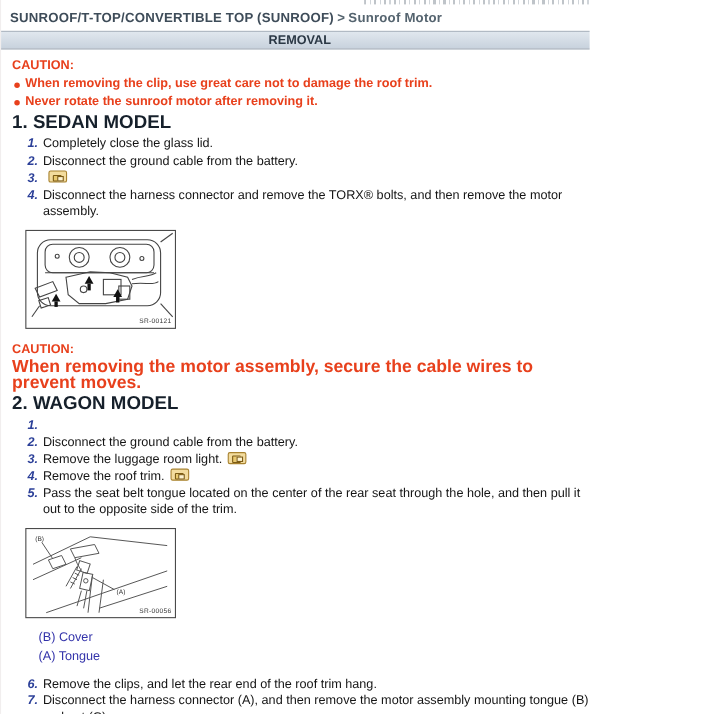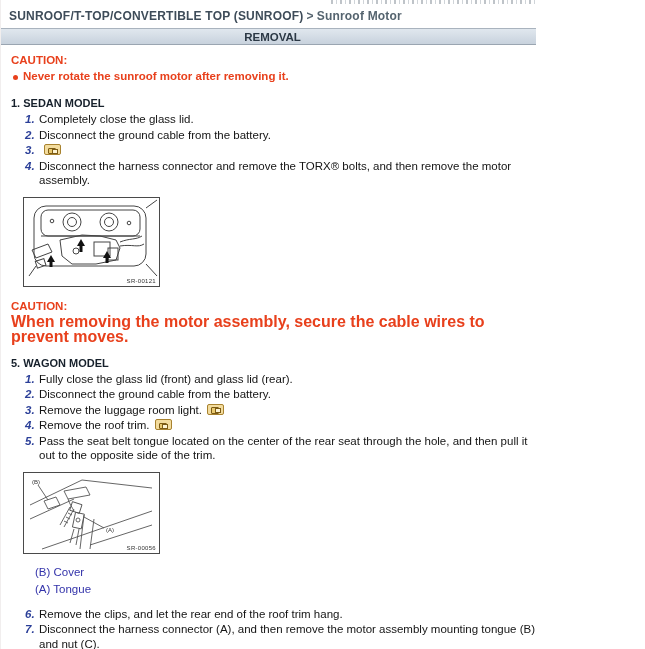--- a/index.html
+++ b/index.html
@@ -21,21 +21,21 @@
 
   .caution { margin:8px 0 0 10px; }
   .caution-label { color:#e8401c; font-weight:bold; font-size:11.5px; line-height:15px; }
   .caution-line { color:#e8401c; font-weight:bold; font-size:16px; line-height:15px; }
   .caution-bullets { list-style:none; }
   .caution-bullets li { position:relative; padding-left:12px; color:#e8401c; font-weight:bold;
     font-size:11.5px; line-height:15px; margin-top:1px; }
   .caution-bullets li::before { content:""; position:absolute; left:2px; top:5.5px; width:5px; height:5px;
     border-radius:50%; background:#e8401c; }
 
-  .model-heading { margin:13px 0 3px 10px; font-size:11px; font-weight:bold; color:#16202b; }
+  .model-heading { margin:1px 0 3px 10px; font-size:17px; font-weight:bold; color:#16202b; }
 
   .steps { margin-left:24px; }
   .step { display:flex; align-items:baseline; font-size:11.5px; line-height:14.5px; margin-top:1px; }
   .step .num { font-style:italic; font-weight:bold; color:#2b3f98; min-width:14px; }
   .step .txt { color:#141414; }
 
   .figlink { display:inline-block; vertical-align:-1px; width:17px; height:11px; margin-left:5px;
     background:#f3dc9e; border:1px solid #a8822f; border-radius:2px; position:relative; cursor:pointer; }
   .figlink::before { content:""; position:absolute; left:3px; top:2.5px; width:6px; height:4.5px;
     border:1px solid #7c5b14; border-radius:1px; background:#e9c96f; }
@@ -67,20 +67,21 @@
 
   <div class="breadcrumb">
     <span>SUNROOF/T-TOP/CONVERTIBLE TOP (SUNROOF)</span><span class="sep">&gt;</span><span class="topic">Sunroof Motor</span>
   </div>
 
   <div class="section-bar">REMOVAL</div>
 
   <div class="caution">
     <div class="caution-label">CAUTION:</div>
     <ul class="caution-bullets">
+      <li>When removing the clip, use great care not to damage the roof trim.</li>
       <li>Never rotate the sunroof motor after removing it.</li>
     </ul>
   </div>
 
   <div class="model-heading">1. SEDAN MODEL</div>
 
   <div class="steps">
     <div class="step">
       <span class="num">1.</span>
       <span class="txt">Completely close the glass lid.</span>
@@ -133,26 +134,25 @@
       </g>
     </svg>
     <span class="fig-label">SR-00121</span>
   </div>
 
   <div class="caution" style="margin-top:12px;">
     <div class="caution-label">CAUTION:</div>
     <div class="caution-line">When removing the motor assembly, secure the cable wires to prevent moves.</div>
   </div>
 
-  <div class="model-heading">5. WAGON MODEL</div>
+  <div class="model-heading">2. WAGON MODEL</div>
 
   <div class="steps">
     <div class="step">
       <span class="num">1.</span>
-      <span class="txt">Fully close the glass lid (front) and glass lid (rear).</span>
     </div>
     <div class="step">
       <span class="num">2.</span>
       <span class="txt">Disconnect the ground cable from the battery.</span>
     </div>
     <div class="step">
       <span class="num">3.</span>
       <span class="txt"><span>Remove the luggage room light.</span><span class="figlink"></span></span>
     </div>
     <div class="step">

